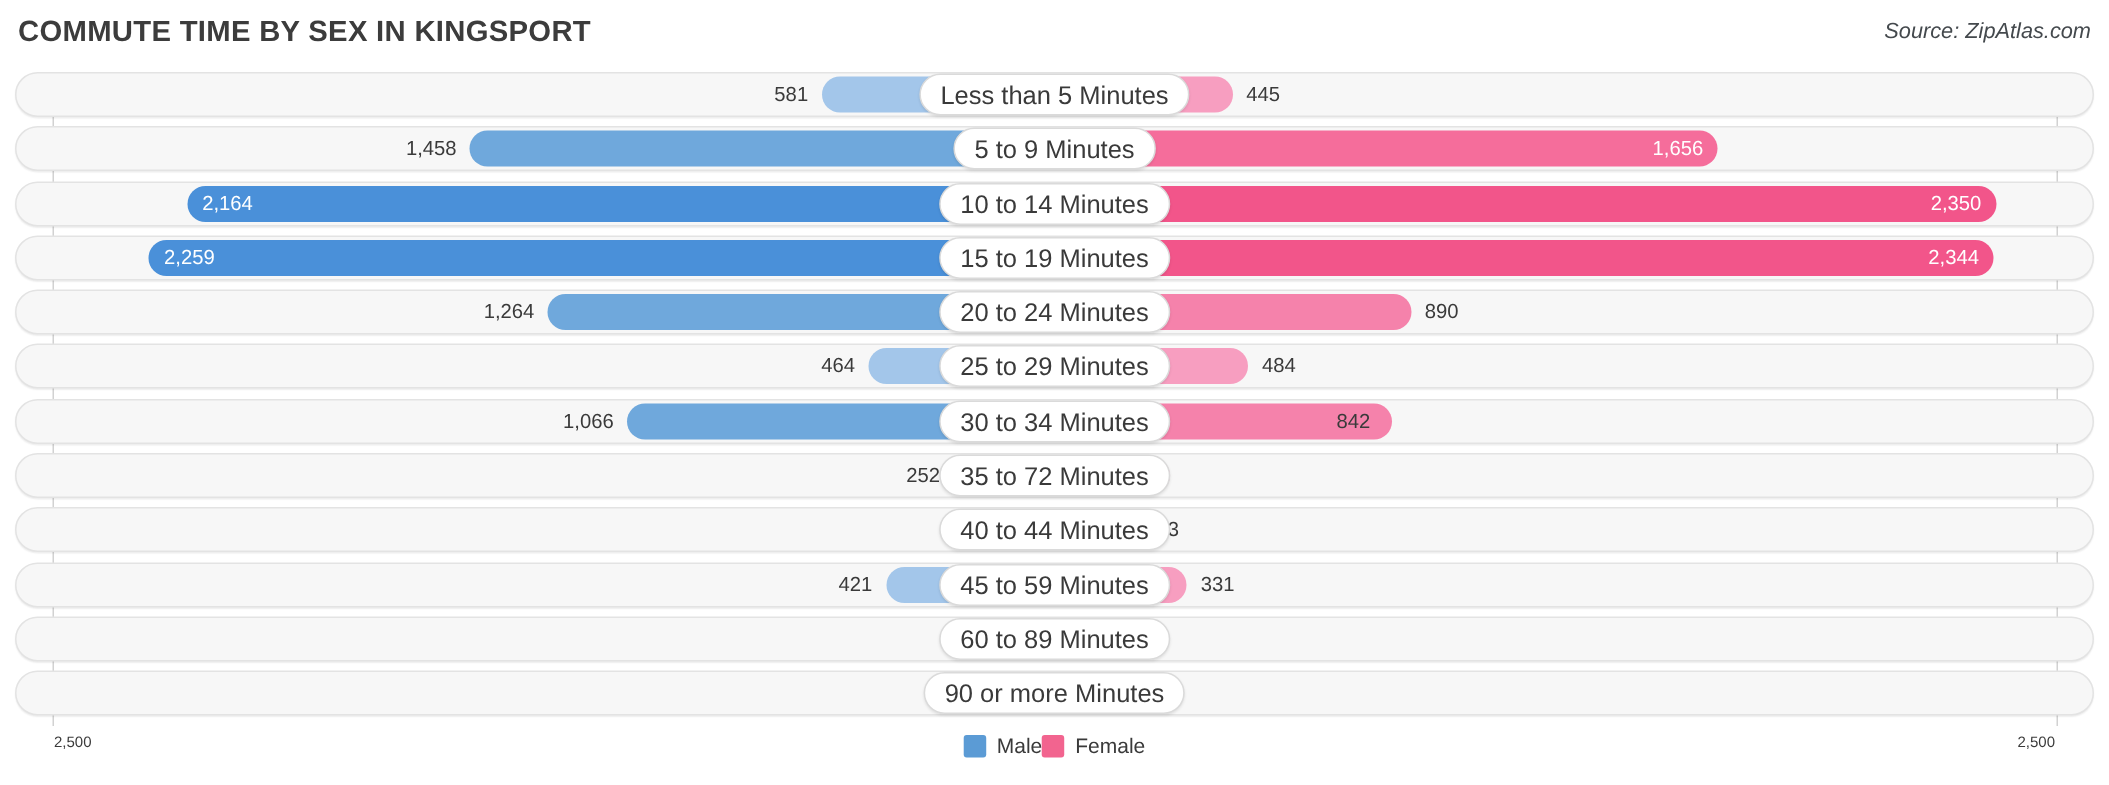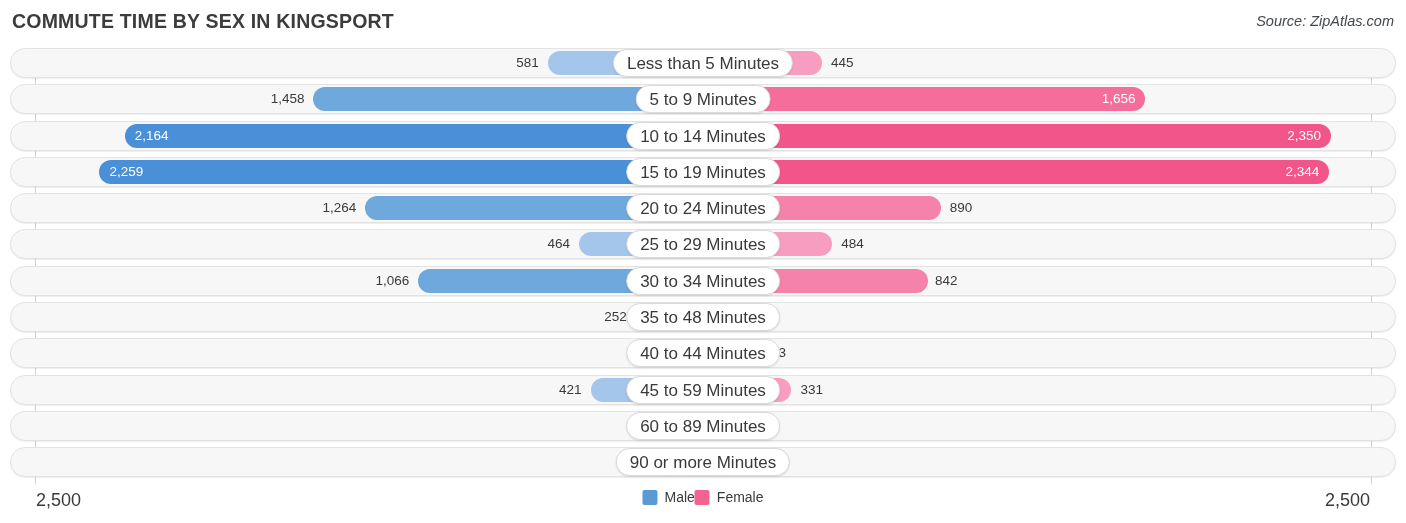--- a/index.html
+++ b/index.html
@@ -138,21 +138,21 @@
   .footer {
     position: absolute;
     left: 0;
     top: 484px;
     width: 1406px;
     height: 39px;
   }
   .axis-label {
     position: absolute;
     top: 6px;
-    font-size: 18px;
+    font-size: 10px;
     color: #3a3a3a;
   }
   .axis-label.left  { left: 36px; }
   .axis-label.right { right: 36px; }
 
   .legend {
     position: absolute;
     left: 50%;
     transform: translateX(-50%);
     top: 5px;
@@ -231,30 +231,30 @@
         <div class="bar female" style="width:129.32479999999998px;background:#f79ec0;"></div>
         <div class="val outside" style="right: 835.981px; left: auto;">464</div>
         <div class="val outside" style="left:841.3248px;">484</div>
         <div class="center-pill">25 to 29 Minutes</div>
       </div>
       <div class="row">
         <div class="track"></div>
         <div class="bar male" style="width:284.8352px;background:#6fa8dc;"></div>
         <div class="bar female" style="width:224.98239999999998px;background:#f582ab;"></div>
         <div class="val outside" style="right: 996.835px; left: auto;">1,066</div>
-        <div class="val outside" style="left:935px;text-align:right;">842</div>
+        <div class="val outside" style="left:891px;text-align:right;">842</div>
         <div class="center-pill">30 to 34 Minutes</div>
       </div>
       <div class="row">
         <div class="track"></div>
         <div class="bar male" style="width:67.3344px;background:#a3c6ea;"></div>
         <div class="bar female" style="width:77.2208px;background:#f79ec0;"></div>
         <div class="val outside" style="right: 779.334px; left: auto;">252</div>
         <div class="val outside" style="left:745px;">289</div>
-        <div class="center-pill">35 to 48 Minutes</div>
+        <div class="center-pill">35 to 72 Minutes</div>
       </div>
       <div class="row">
         <div class="track"></div>
         <div class="bar male" style="width:40.6144px;background:#a3c6ea;"></div>
         <div class="bar female" style="width:51.5696px;background:#f79ec0;"></div>
         <div class="val outside" style="right: 752.614px; left: auto;">152</div>
         <div class="val outside" style="left:763.5696px;">193</div>
         <div class="center-pill">40 to 44 Minutes</div>
       </div>
       <div class="row">

